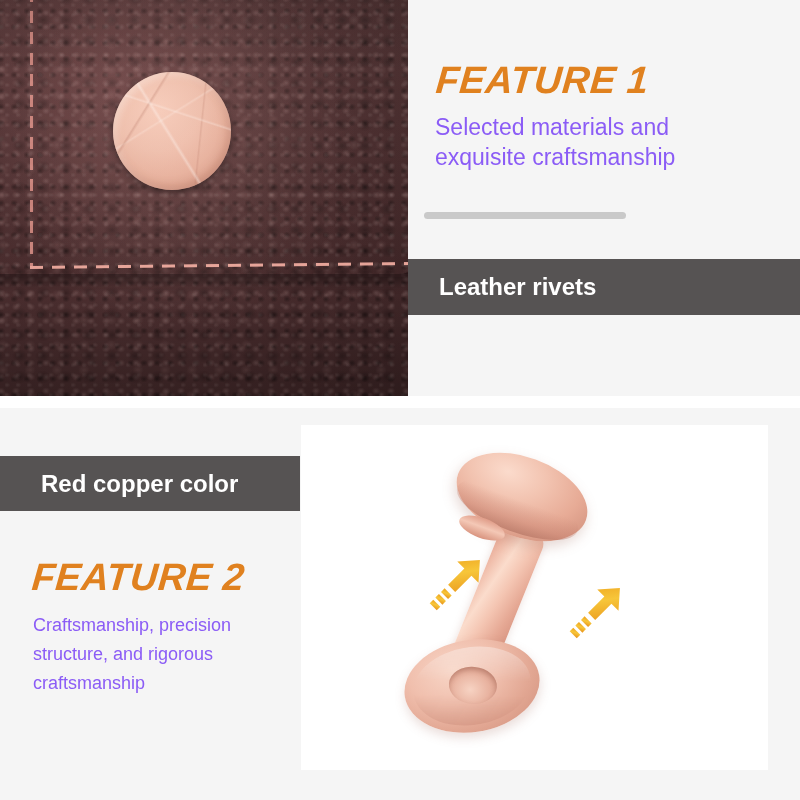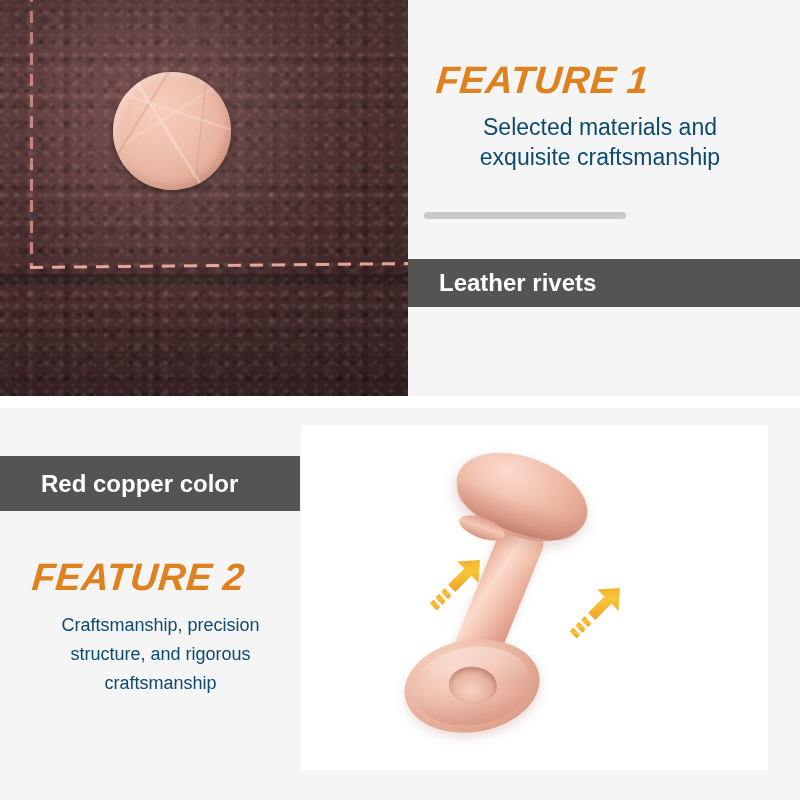--- a/index.html
+++ b/index.html
@@ -101,33 +101,33 @@
   .top-text-panel{position:absolute;left:408px;top:0;width:392px;height:396px;background:#f5f5f5;}
   .feature-kicker{
     position:absolute;
     font-weight:bold;font-style:italic;
     color:#e0811f;
     letter-spacing:0.5px;
     white-space:nowrap;
   }
   #feature1-kicker{left:28px;top:59px;font-size:38px;transform:skewX(-5deg);}
   .feature-desc{
-    position:absolute;color:#0c4a6e;font-weight:500;text-align:center;
+    position:absolute;color:#8b5cf6;font-weight:500;
   }
   #feature1-desc{left:27px;top:112px;width:330px;font-size:23px;line-height:30px;}
   .divider-bar{
     position:absolute;left:16px;top:212px;width:202px;height:7px;
     background:#c9c9c9;border-radius:4px;
   }
   .ribbon{
     position:absolute;
     background:#565353;
     display:flex;align-items:center;
   }
-  #leather-ribbon{left:0;top:259px;width:392px;height:48px;}
+  #leather-ribbon{left:0;top:259px;width:392px;height:56px;}
   #leather-ribbon .ribbon-label{margin-left:31px;}
   .ribbon-label{color:#ffffff;font-size:24px;font-weight:bold;white-space:nowrap;}
 
   
   .section-gap{position:absolute;left:0;top:396px;width:800px;height:12px;background:#ffffff;}
 
   
   .bottom-section{position:absolute;left:0;top:408px;width:644px;height:392px;background:#f5f5f5;}
 
   #copper-ribbon{left:0;top:48px;width:300px;height:55px;}

